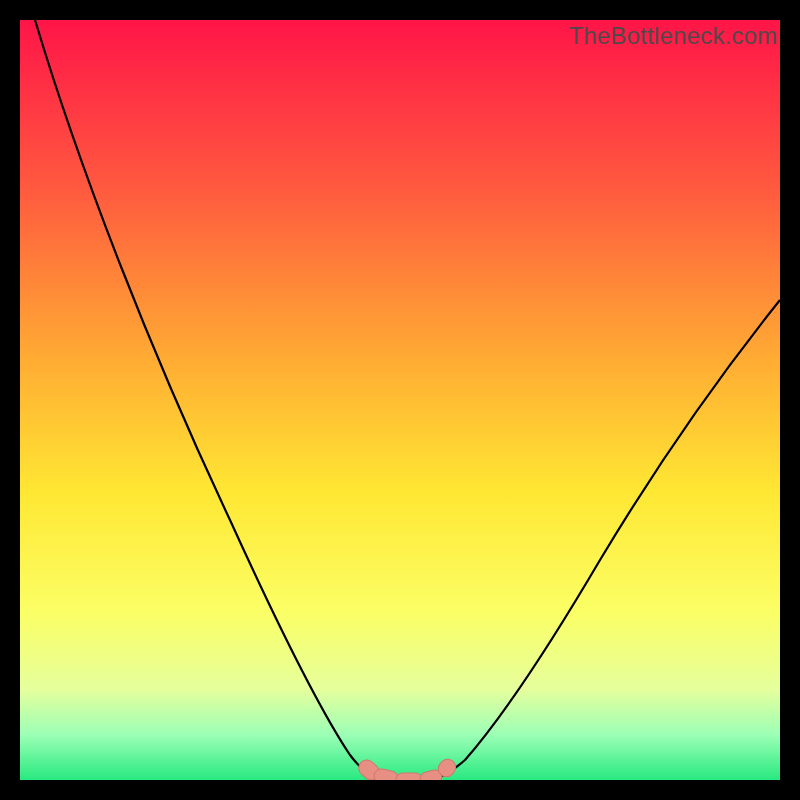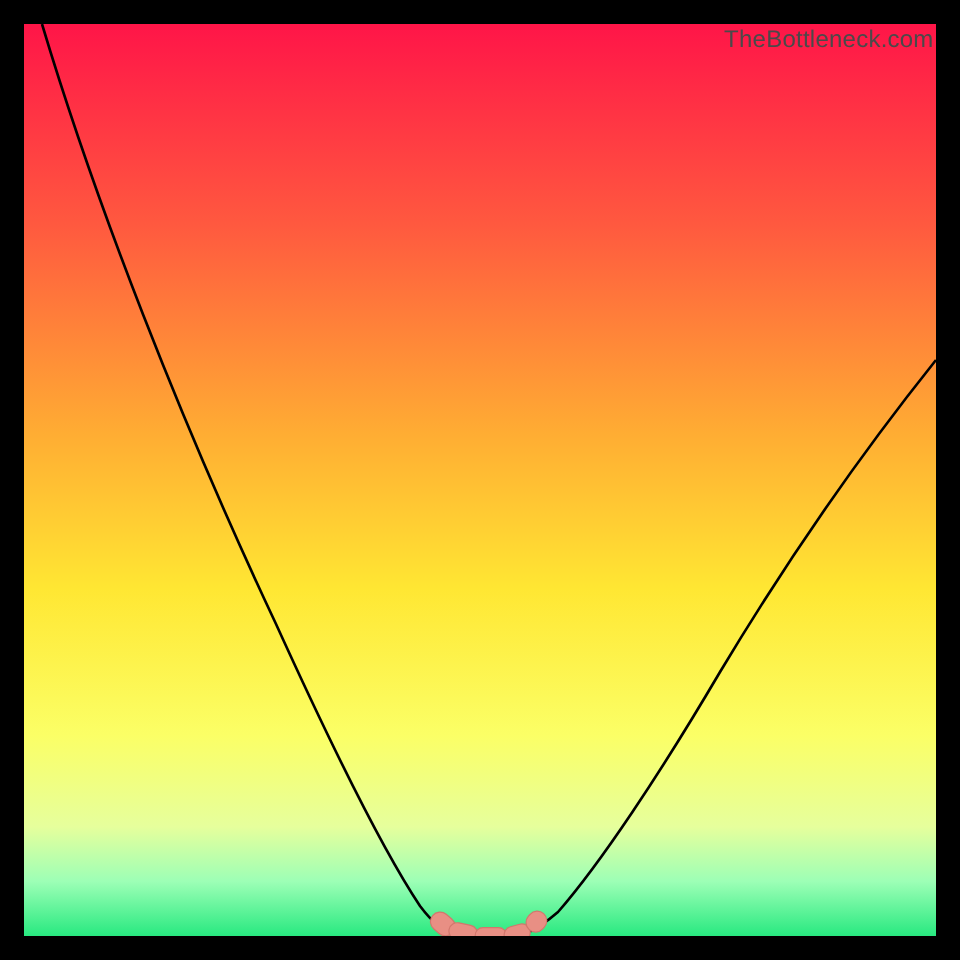--- a/index.html
+++ b/index.html
@@ -29,21 +29,21 @@
   }
   .rainbow {
     position: absolute;
     left: 0; top: 0; width: 100%; height: 100%;
   }
   .watermark {
     position: absolute;
     top: 22px;
     right: 22px;
     color: #4a4a4a;
-    font-size: 20px;
+    font-size: 24px;
     font-weight: 500;
     letter-spacing: 0.2px;
   }
   svg.curves {
     position: absolute;
     left: 0; top: 0;
     width: 100%;
     height: 100%;
   }
 </style>

